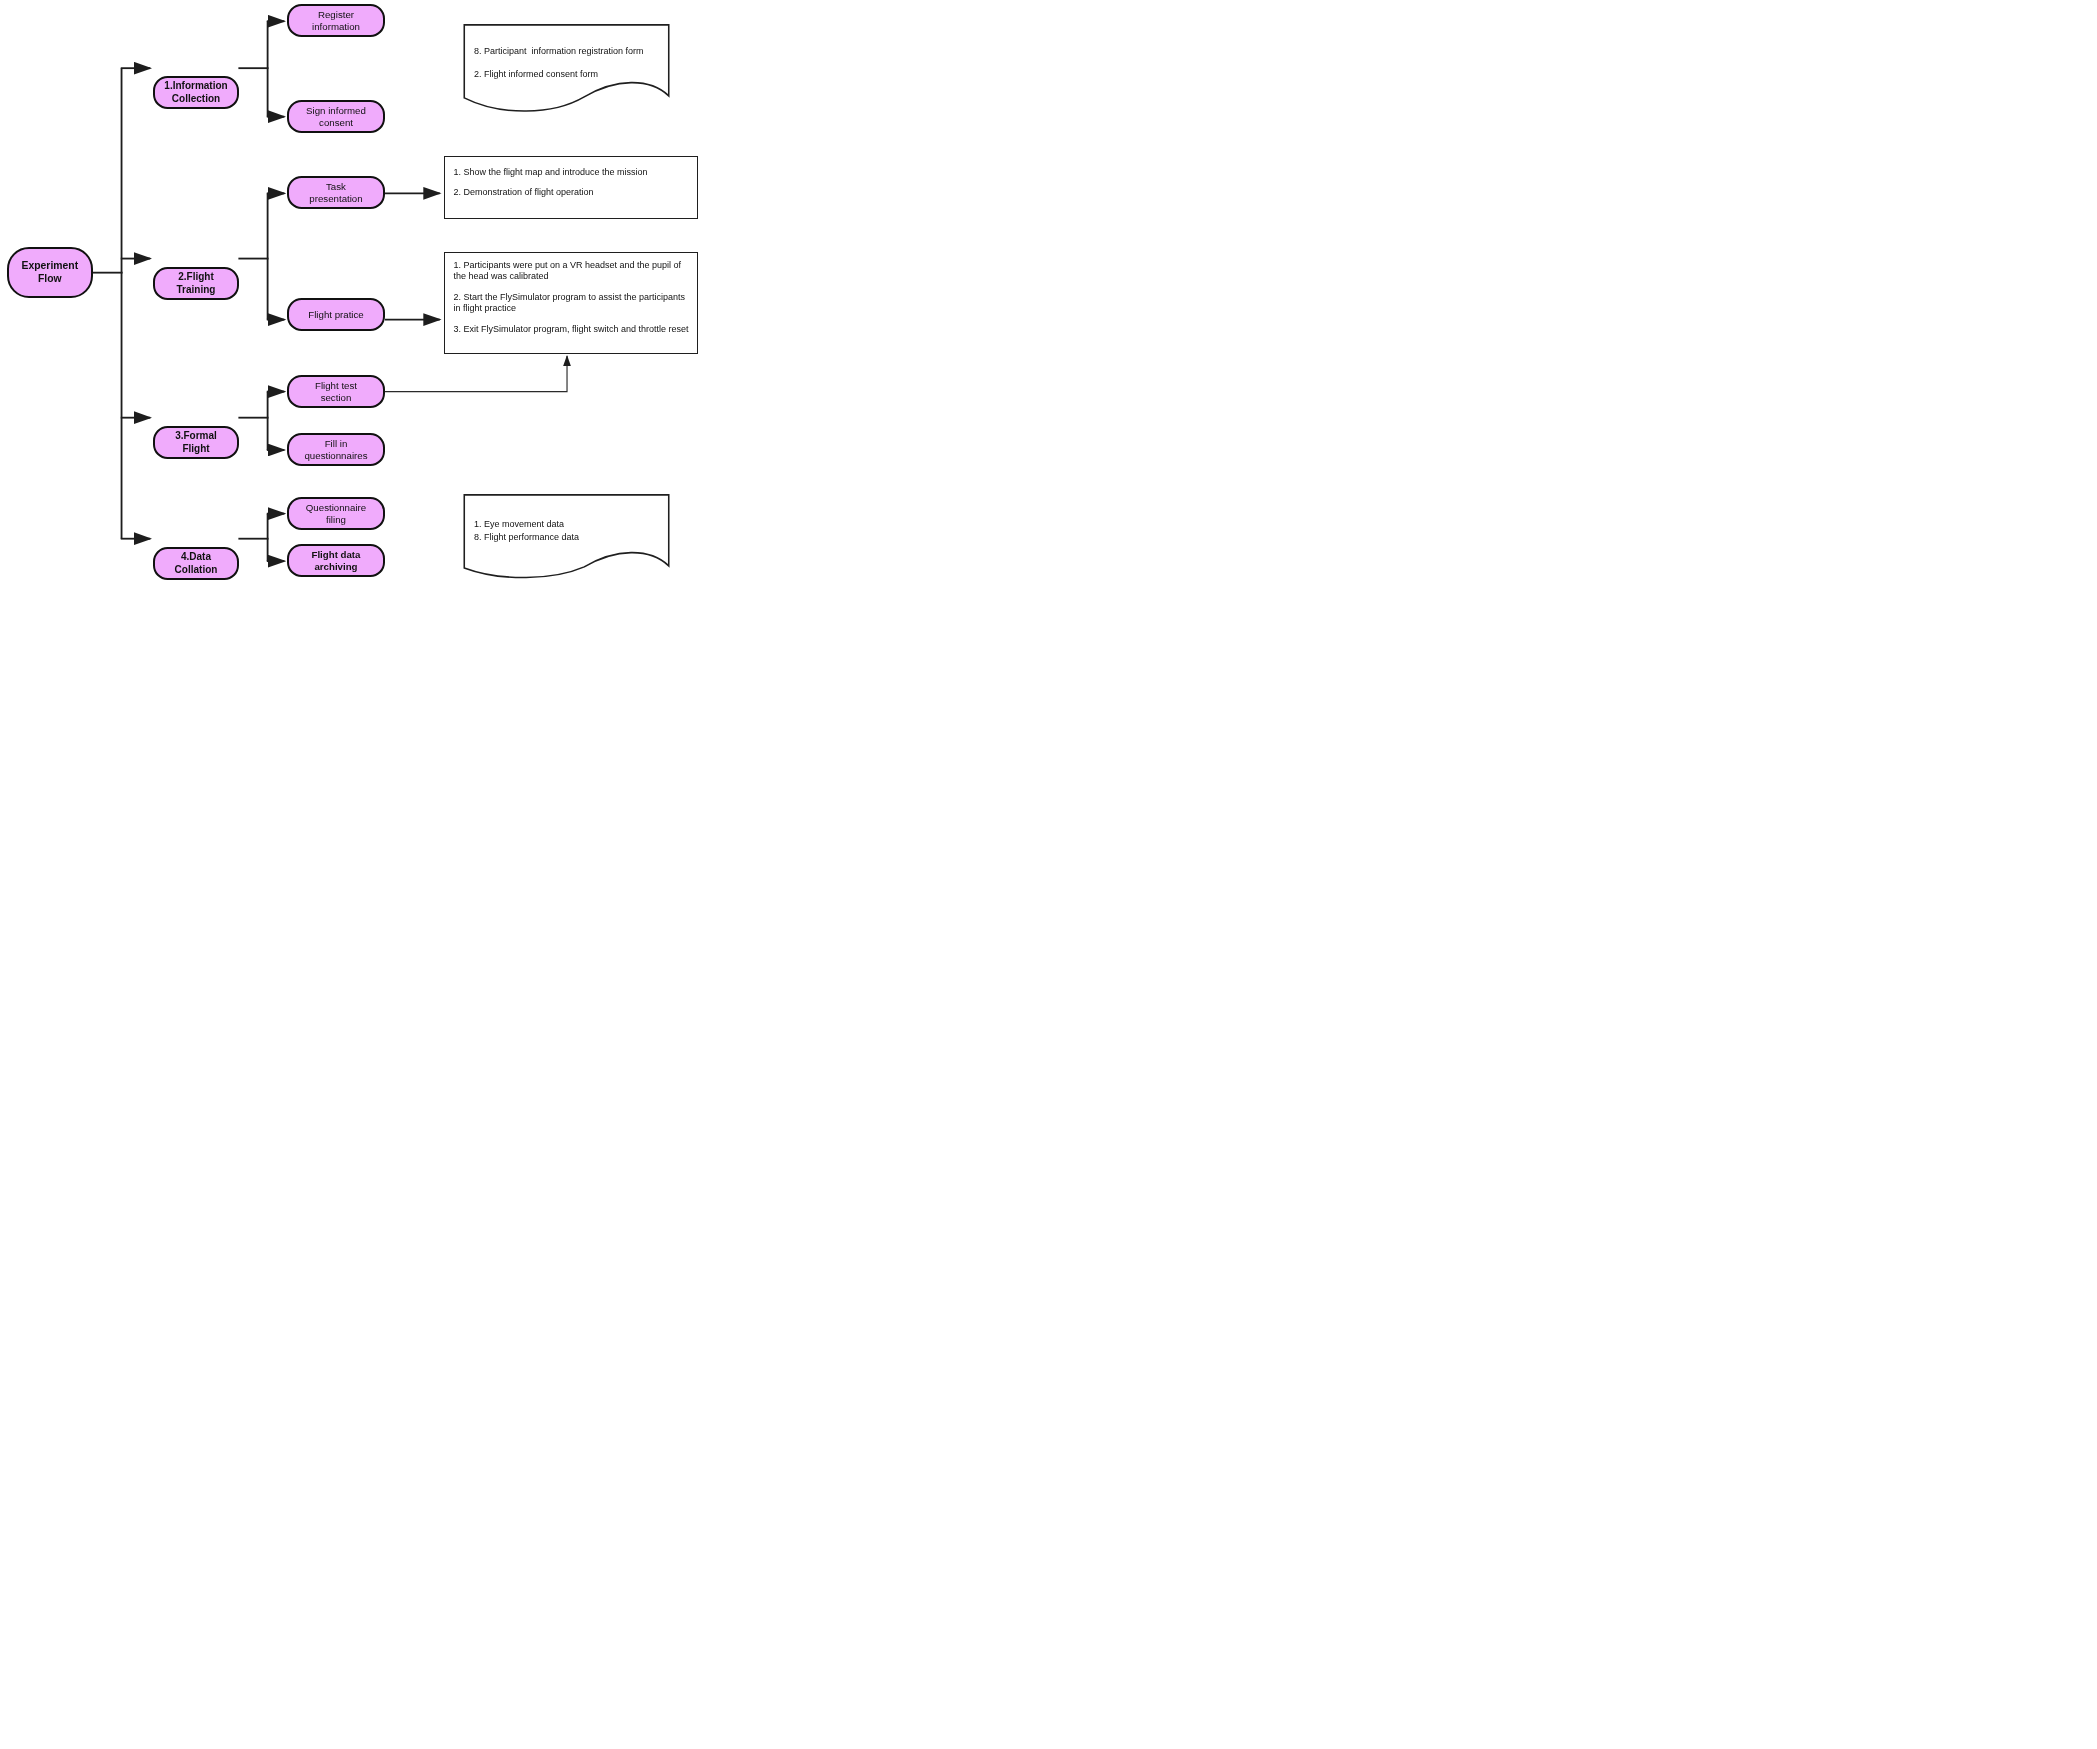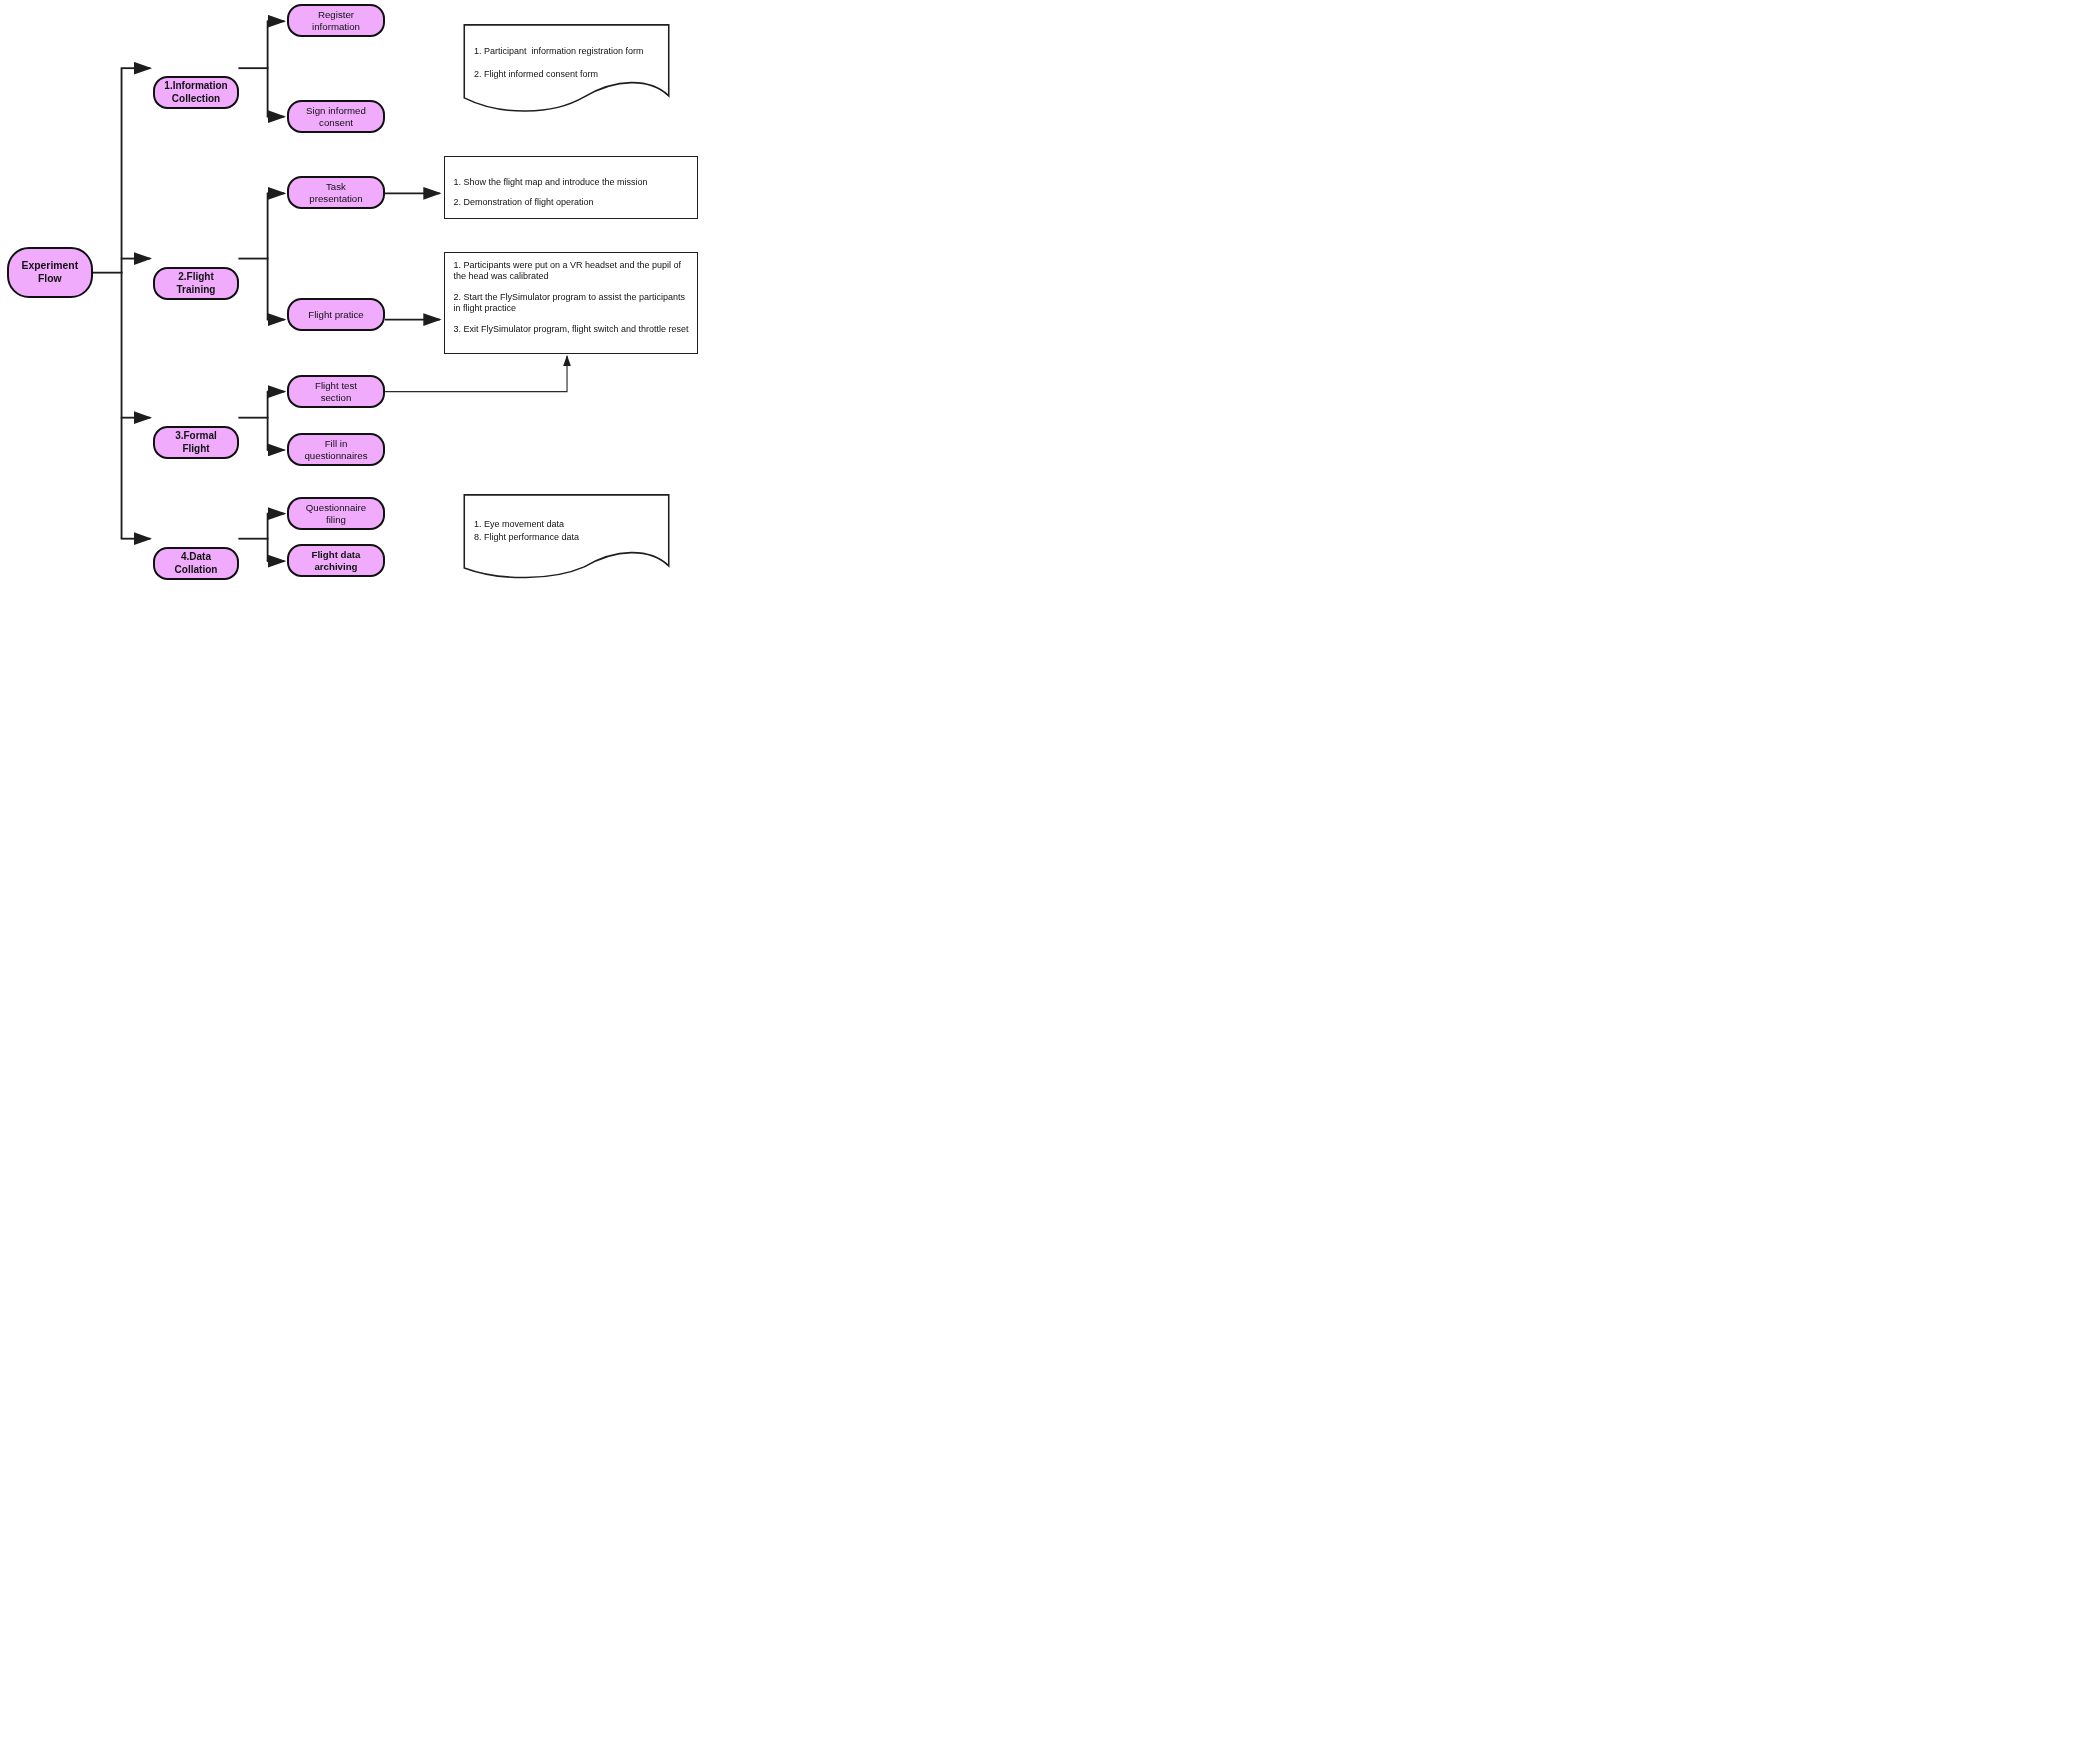--- a/index.html
+++ b/index.html
@@ -160,33 +160,33 @@
   <div class="node child-box stadium" style="left:287px; top:298px; width:98px; height:33px;">Flight pratice</div>
   <div class="node child-box stadium" style="left:287px; top:375px; width:98px; height:33px;">Flight test
 section</div>
   <div class="node child-box stadium" style="left:287px; top:433px; width:98px; height:33px;">Fill in
 questionnaires</div>
   <div class="node child-box stadium" style="left:287px; top:497px; width:98px; height:33px;">Questionnaire
 filing</div>
   <div class="node child-box stadium" style="left:287px; top:544px; width:98px; height:33px;font-weight:bold;">Flight data
 archiving</div>
 
-  <div class="note-rect r1" style="left:444px; top:156px; width:254px; height:63px;justify-content:center;">
+  <div class="note-rect r1" style="left:444px; top:156px; width:254px; height:63px;">
     <div class="note-item">1. Show the flight map and introduce the mission</div>
     <div class="note-item">2. Demonstration of flight operation</div>
   </div>
 
   <div class="note-rect r2" style="left:444px; top:252px; width:254px; height:102px;">
     <div class="note-item">1. Participants were put on a VR headset and the pupil of the head was calibrated</div>
     <div class="note-item">2. Start the FlySimulator program to assist the participants in flight practice</div>
     <div class="note-item">3. Exit FlySimulator program, flight switch and throttle reset</div>
   </div>
 
   <div class="doc-text d1" style="left:474px; top:24.5px; width:189px;">
-    <div class="note-item">1. Participant  information registration form</div>
+    <div class="note-item">8. Participant  information registration form</div>
     <div class="note-item">2. Flight informed consent form</div>
   </div>
 
   <div class="doc-text d2" style="left:474px; top:495px; width:189px;">
     <div class="note-item">1. Eye movement data</div>
     <div class="note-item">8. Flight performance data</div>
   </div>
 
 </div>
 

